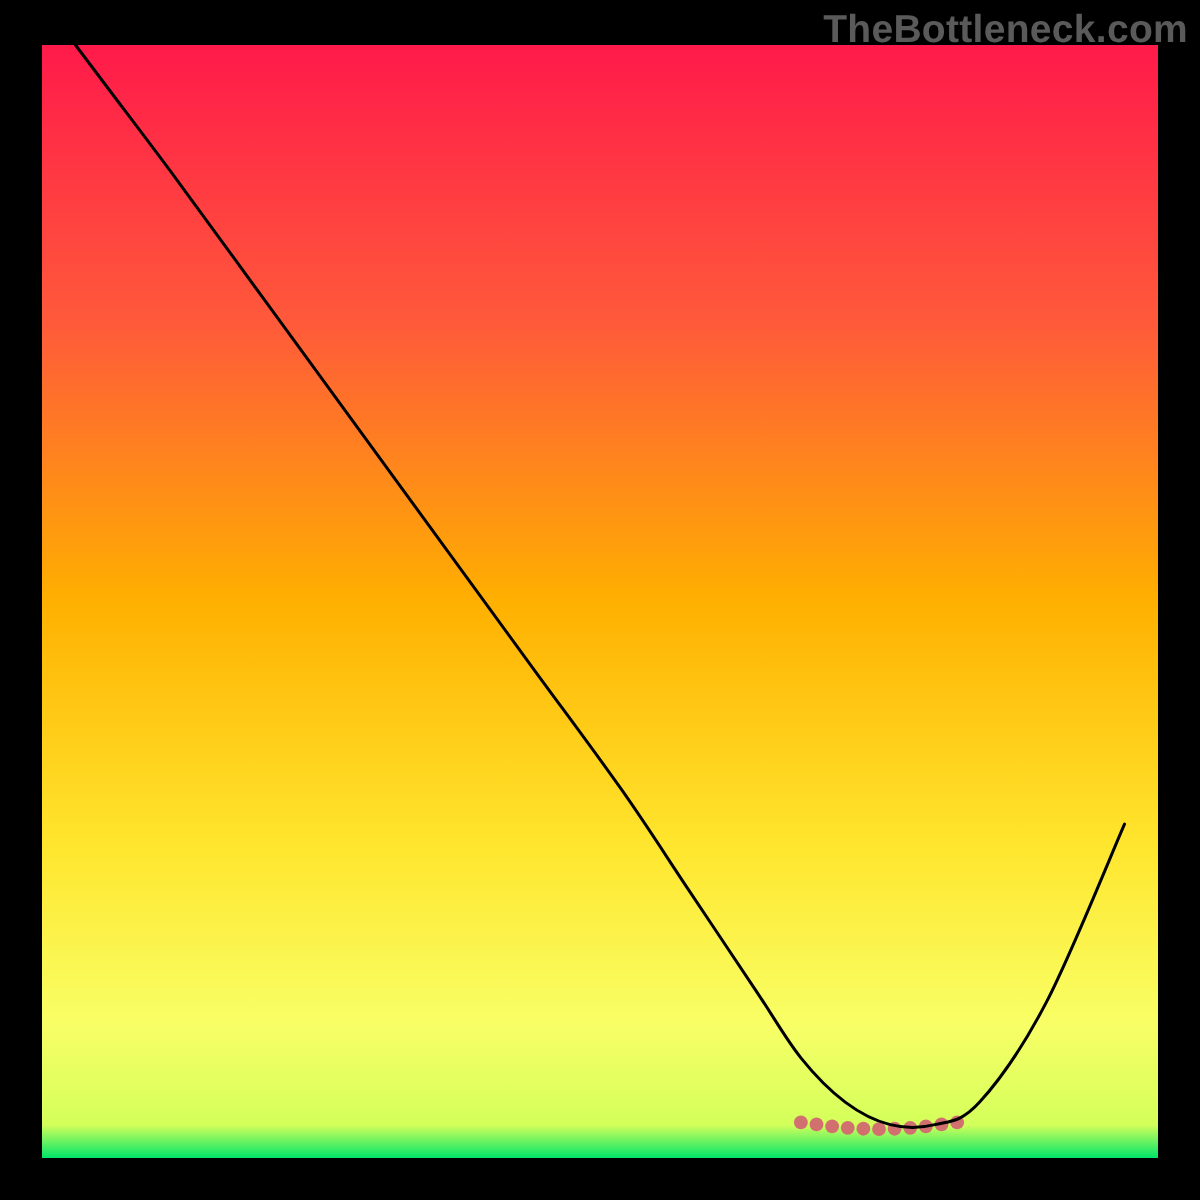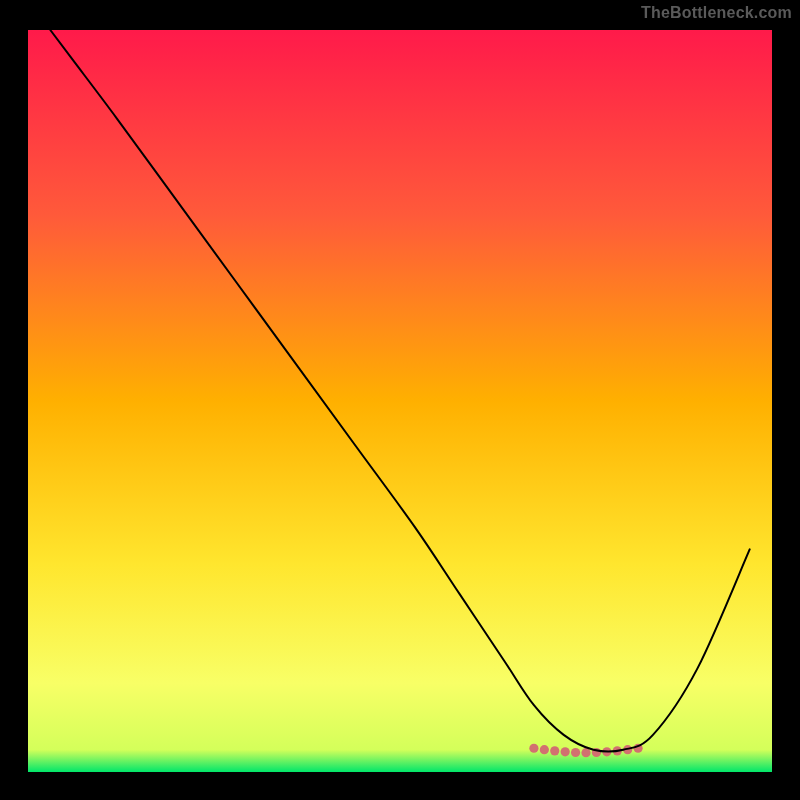--- a/index.html
+++ b/index.html
@@ -13,21 +13,21 @@
   .chart-container {
     position: relative;
     width: 800px;
     height: 800px;
   }
   .watermark {
     position: absolute;
     top: 4px;
     right: 8px;
     font-family: Arial, Helvetica, sans-serif;
-    font-size: 16px;
+    font-size: 26px;
     font-weight: bold;
     color: #5a5a5a;
     z-index: 10;
     letter-spacing: 0.2px;
   }
   svg {
     position: absolute;
     top: 0;
     left: 0;
   }

